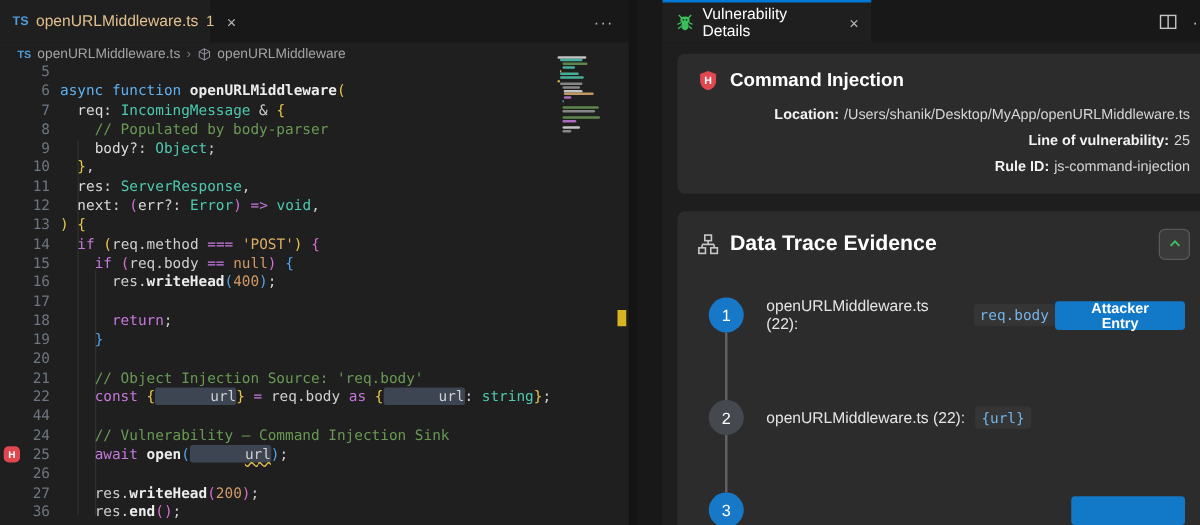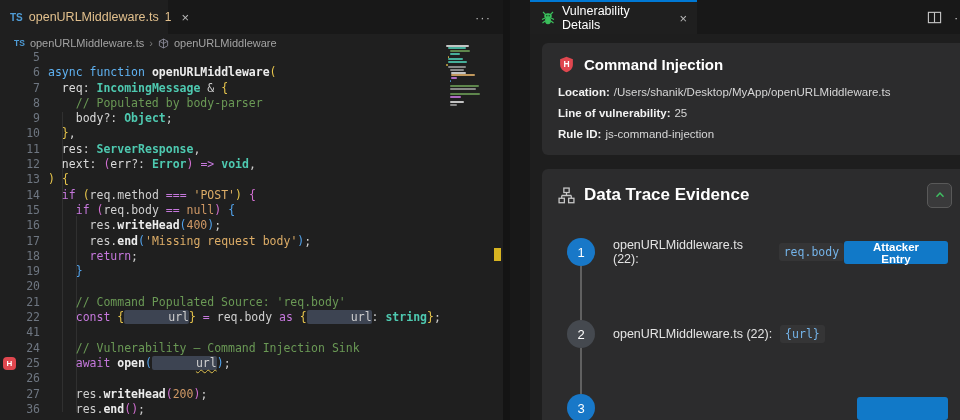--- a/index.html
+++ b/index.html
@@ -33,21 +33,21 @@
   .hmark { position:absolute; left:3px; top:1px; width:13px; height:13px; background:#e0474f;
     border-radius:4px; color:#fff; font-size:8px; font-weight:bold; text-align:center;
     line-height:13px; font-family:"Liberation Sans",sans-serif; cursor:pointer; }
   .ltext { white-space:pre; margin-left:8px; color:#cfcfcf; }
   .tok.pln { color:#cfcfcf; }
   .tok.var { color:#dadada; font-weight:400; }
   .tok.fn  { color:#ececec; font-weight:600; }
   .tok.kwb { color:#5fb2f2; }
   .tok.kwp { color:#c678dd; }
   .tok.op  { color:#c678dd; }
-  .tok.type{ color:#4ec9b0;font-weight:bold; }
+  .tok.type{ color:#4ec9b0; }
   .tok.str { color:#ddad67; }
   .tok.num { color:#d19a66; }
   .tok.com { color:#6a9955; }
   .tok.b1  { color:#e7c54c; }
   .tok.b2  { color:#d26fd2; }
   .tok.b3  { color:#52a3ec; }
   .tok.hl  { background:#3d4452; border-radius:2px;padding-left:44px; }
   .tok.sq  { text-decoration:underline; text-decoration-style:wavy;
              text-decoration-color:#ddbf4e; text-underline-offset:2px; text-decoration-thickness:1px; }
   .indent-guide { position:absolute; width:1px; background:#303030; }
@@ -65,21 +65,21 @@
   .panel-tab { width:167px; border-top:2px solid #0078d4; background:#1f1f1f; }
   .panel-tab-title { color:#ffffff; font-size:12.5px; }
   .panel-actions { position:absolute; right:10px; top:0; height:34px; display:flex; align-items:center; gap:12px; }
   .icon-btn { color:#c5c5c5; cursor:pointer; display:flex; align-items:center; font-size:13px; letter-spacing:1px; }
 
   .panel-content { position:absolute; left:0; top:34px; width:450px; height:386px; padding:9px 12px; overflow:hidden; }
   .card { background:#2c2c2d; border-radius:6px; padding:13px 16px; }
   .card.summary { margin-bottom:14px; }
   .summary-title-row { display:flex; align-items:center; gap:9px; margin-bottom:13px; }
   .summary-title { color:#ffffff; font-size:15px; font-weight:bold; }
-  .field-row { font-size:11.5px; margin-bottom:9px; color:#d6d6d6; }
+  .field-row { font-size:11.5px; margin-bottom:9px; color:#d6d6d6;text-align:right; }
   .field-row:last-child { margin-bottom:2px; }
   .field-label { color:#f2f2f2; font-weight:bold; margin-right:4px; }
 
   .card.trace { height:400px; }
   .trace-header { display:flex; align-items:center; gap:9px; height:26px; margin-bottom:30px; }
   .trace-title { color:#ffffff; font-size:17px; font-weight:bold; flex:1; }
   .collapse-btn { width:25px; height:25px; background:#3a3a3b; border:1px solid #595959; border-radius:5px;
     display:flex; align-items:center; justify-content:center; cursor:pointer; }
   .steps { padding-left:9px; }
   .step { display:flex; align-items:center; height:28px; }
@@ -170,44 +170,43 @@
         <div class="code-row">
           <div class="gutter"><span>15</span></div>
           <span class="ltext"><span class="tok pln">    </span><span class="tok kwp">if</span><span class="tok pln"> </span><span class="tok b2">(</span><span class="tok pln">req.body</span><span class="tok pln"> </span><span class="tok op">==</span><span class="tok pln"> </span><span class="tok num">null</span><span class="tok b2">)</span><span class="tok pln"> </span><span class="tok b3">{</span></span>
         </div>
         <div class="code-row">
           <div class="gutter"><span>16</span></div>
           <span class="ltext"><span class="tok pln">      </span><span class="tok pln">res</span><span class="tok pln">.</span><span class="tok fn">writeHead</span><span class="tok b3">(</span><span class="tok num">400</span><span class="tok b3">)</span><span class="tok pln">;</span></span>
         </div>
         <div class="code-row">
           <div class="gutter"><span>17</span></div>
-          <span class="ltext"><span class="tok pln">      </span><span class="tok pln">res</span><span class="tok pln">.</span><span class="tok fn">end</span><span class="tok b3">(</span><span class="tok str">'Missing request body'</span><span class="tok b3">)</span><span class="tok pln">;</span></span>
         </div>
         <div class="code-row">
           <div class="gutter"><span>18</span></div>
           <span class="ltext"><span class="tok pln">      </span><span class="tok kwp">return</span><span class="tok pln">;</span></span>
         </div>
         <div class="code-row">
           <div class="gutter"><span>19</span></div>
           <span class="ltext"><span class="tok pln">    </span><span class="tok b3">}</span></span>
         </div>
         <div class="code-row">
           <div class="gutter"><span>20</span></div>
           <span class="ltext"></span>
         </div>
         <div class="code-row">
           <div class="gutter"><span>21</span></div>
-          <span class="ltext"><span class="tok pln">    </span><span class="tok com">// Command Populated Source: 'req.body'</span></span>
+          <span class="ltext"><span class="tok pln">    </span><span class="tok com">// Object Injection Source: 'req.body'</span></span>
         </div>
         <div class="code-row">
           <div class="gutter"><span>22</span></div>
           <span class="ltext"><span class="tok pln">    </span><span class="tok kwp">const</span><span class="tok pln"> </span><span class="tok b1">{</span><span class="tok pln hl">url</span><span class="tok b1">}</span><span class="tok pln"> </span><span class="tok op">=</span><span class="tok pln"> </span><span class="tok pln">req.body</span><span class="tok pln"> </span><span class="tok kwp">as</span><span class="tok pln"> </span><span class="tok b1">{</span><span class="tok pln hl">url</span><span class="tok pln">: </span><span class="tok type">string</span><span class="tok b1">}</span><span class="tok pln">;</span></span>
         </div>
         <div class="code-row">
-          <div class="gutter"><span>41</span></div>
+          <div class="gutter"><span>44</span></div>
           <span class="ltext"></span>
         </div>
         <div class="code-row">
           <div class="gutter"><span>24</span></div>
           <span class="ltext"><span class="tok pln">    </span><span class="tok com">// Vulnerability – Command Injection Sink</span></span>
         </div>
         <div class="code-row">
           <div class="gutter"><div class="hmark">H</div><span>25</span></div>
           <span class="ltext"><span class="tok pln">    </span><span class="tok kwp">await</span><span class="tok pln"> </span><span class="tok fn">open</span><span class="tok b3">(</span><span class="tok pln hl sq">url</span><span class="tok b3">)</span><span class="tok pln">;</span></span>
         </div>

